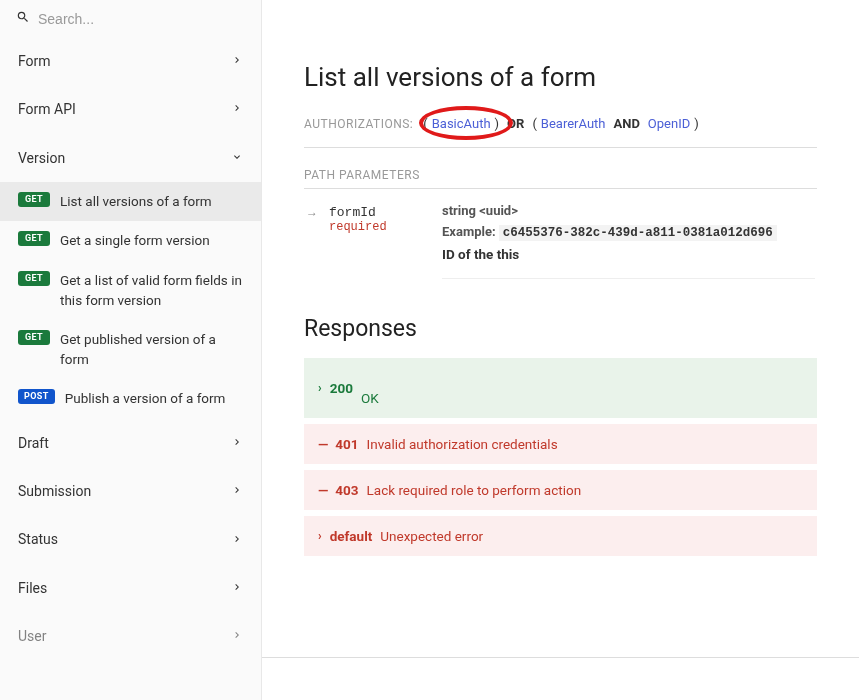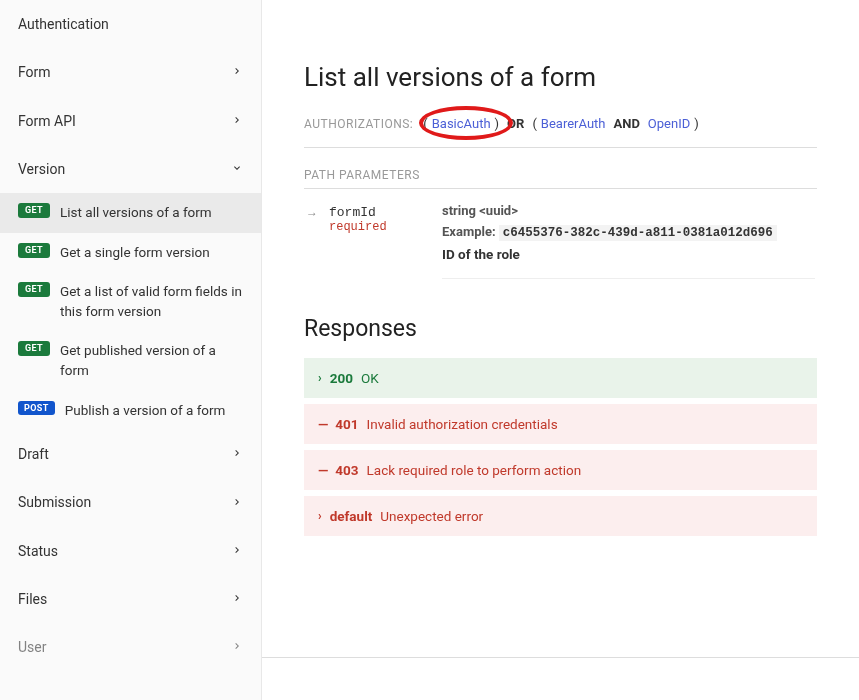--- a/index.html
+++ b/index.html
@@ -187,37 +187,42 @@
   align-items: center;
   gap: 8px;
   font-size: 13.5px;
   cursor: pointer;
 }
 .resp-row.ok { background: #e9f3ea; color: #1b7a3c; }
 .resp-row.err { background: #fceeee; color: #c0392b; }
 .resp-chev { font-weight: 700; font-size: 12px; }
 .resp-dash { font-weight: 700; letter-spacing: -1px; }
 .resp-code { font-weight: 700; }
-.resp-msg-ok { color: #1b7a3c; }
+.resp-msg-ok { color: #1b7a3c; margin-top: 20px; }
 .resp-msg-err { color: #c0392b; }
 .footer-line {
   position: absolute;
   left: 0; right: 0;
   bottom: 42px;
   border-top: 1px solid #ddd;
 }
 </style>
 </head>
 <body>
 
 <div class="sidebar">
-
-  <div class="nav-item">
-    <span class="nav-text">Authentication</span>
-  </div>
+  <div class="search-row">
+    <span class="search-icon">
+      <svg viewBox="0 0 24 24">
+          <path d="M15.5 14h-.79l-.28-.27A6.471 6.471 0 0016 9.5 6.5 6.5 0 109.5 16c1.61 0 3.09-.59 4.23-1.57l.27.28v.79l5 4.99L20.49 19l-4.99-5zm-6 0C7.01 14 5 11.99 5 9.5S7.01 5 9.5 5 14 7.01 14 9.5 11.99 14 9.5 14z"></path>
+        </svg>
+    </span>
+    <input type="text" placeholder="Search..." style="">
+  </div>
+
   <div class="nav-item">
     <span class="nav-text">Form</span>
     <span class="chev"><svg viewBox="0 0 24 24" fill="currentColor">
           <path d="M8.59 16.59L13.17 12 8.59 7.41 10 6l6 6-6 6z"></path>
         </svg></span>
   </div>
   <div class="nav-item">
     <span class="nav-text">Form API</span>
     <span class="chev"><svg viewBox="0 0 24 24" fill="currentColor">
           <path d="M8.59 16.59L13.17 12 8.59 7.41 10 6l6 6-6 6z"></path>
@@ -309,21 +314,21 @@
         <span class="param-name">formId</span>
         <span class="param-req">required</span>
       </div>
     </div>
     <div class="param-right">
       <div class="param-type">string &lt;uuid&gt;</div>
       <div class="param-example">
         <span>Example:</span>
         <code>c6455376-382c-439d-a811-0381a012d696</code>
       </div>
-      <div class="param-desc">ID of the role</div>
+      <div class="param-desc">ID of the this</div>
     </div>
   </div>
 
   <div class="responses-h">Responses</div>
 
   <div class="resp-row ok">
     <span class="resp-chev">›</span>
     <span class="resp-code">200</span>
     <span class="resp-msg-ok">OK</span>
   </div>

